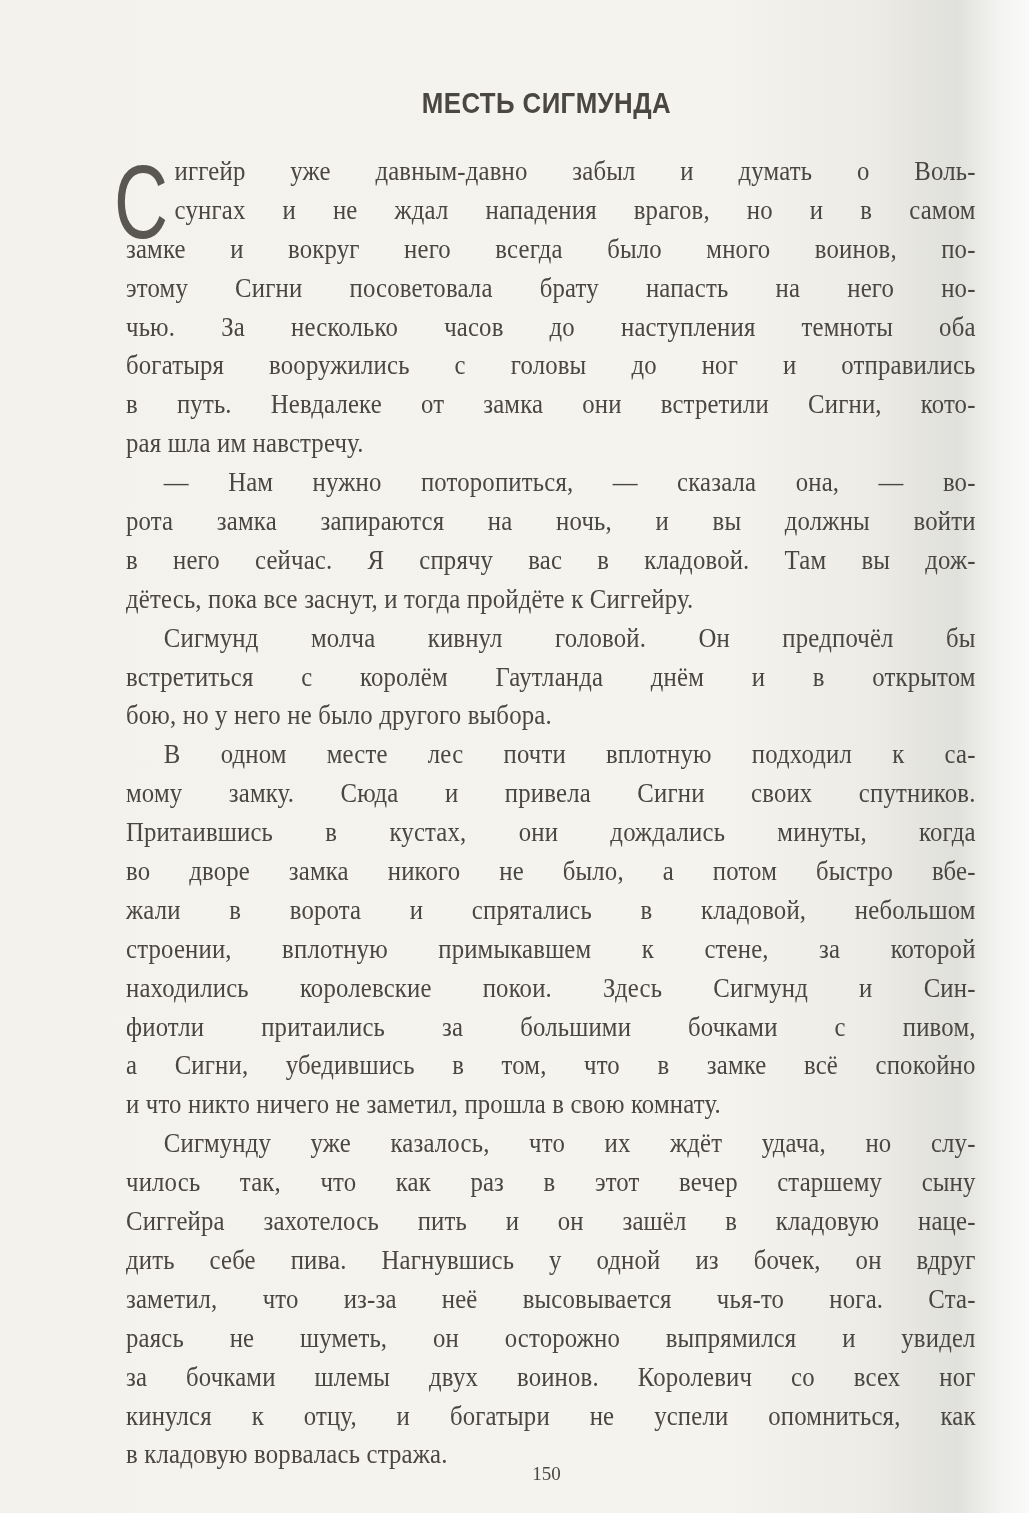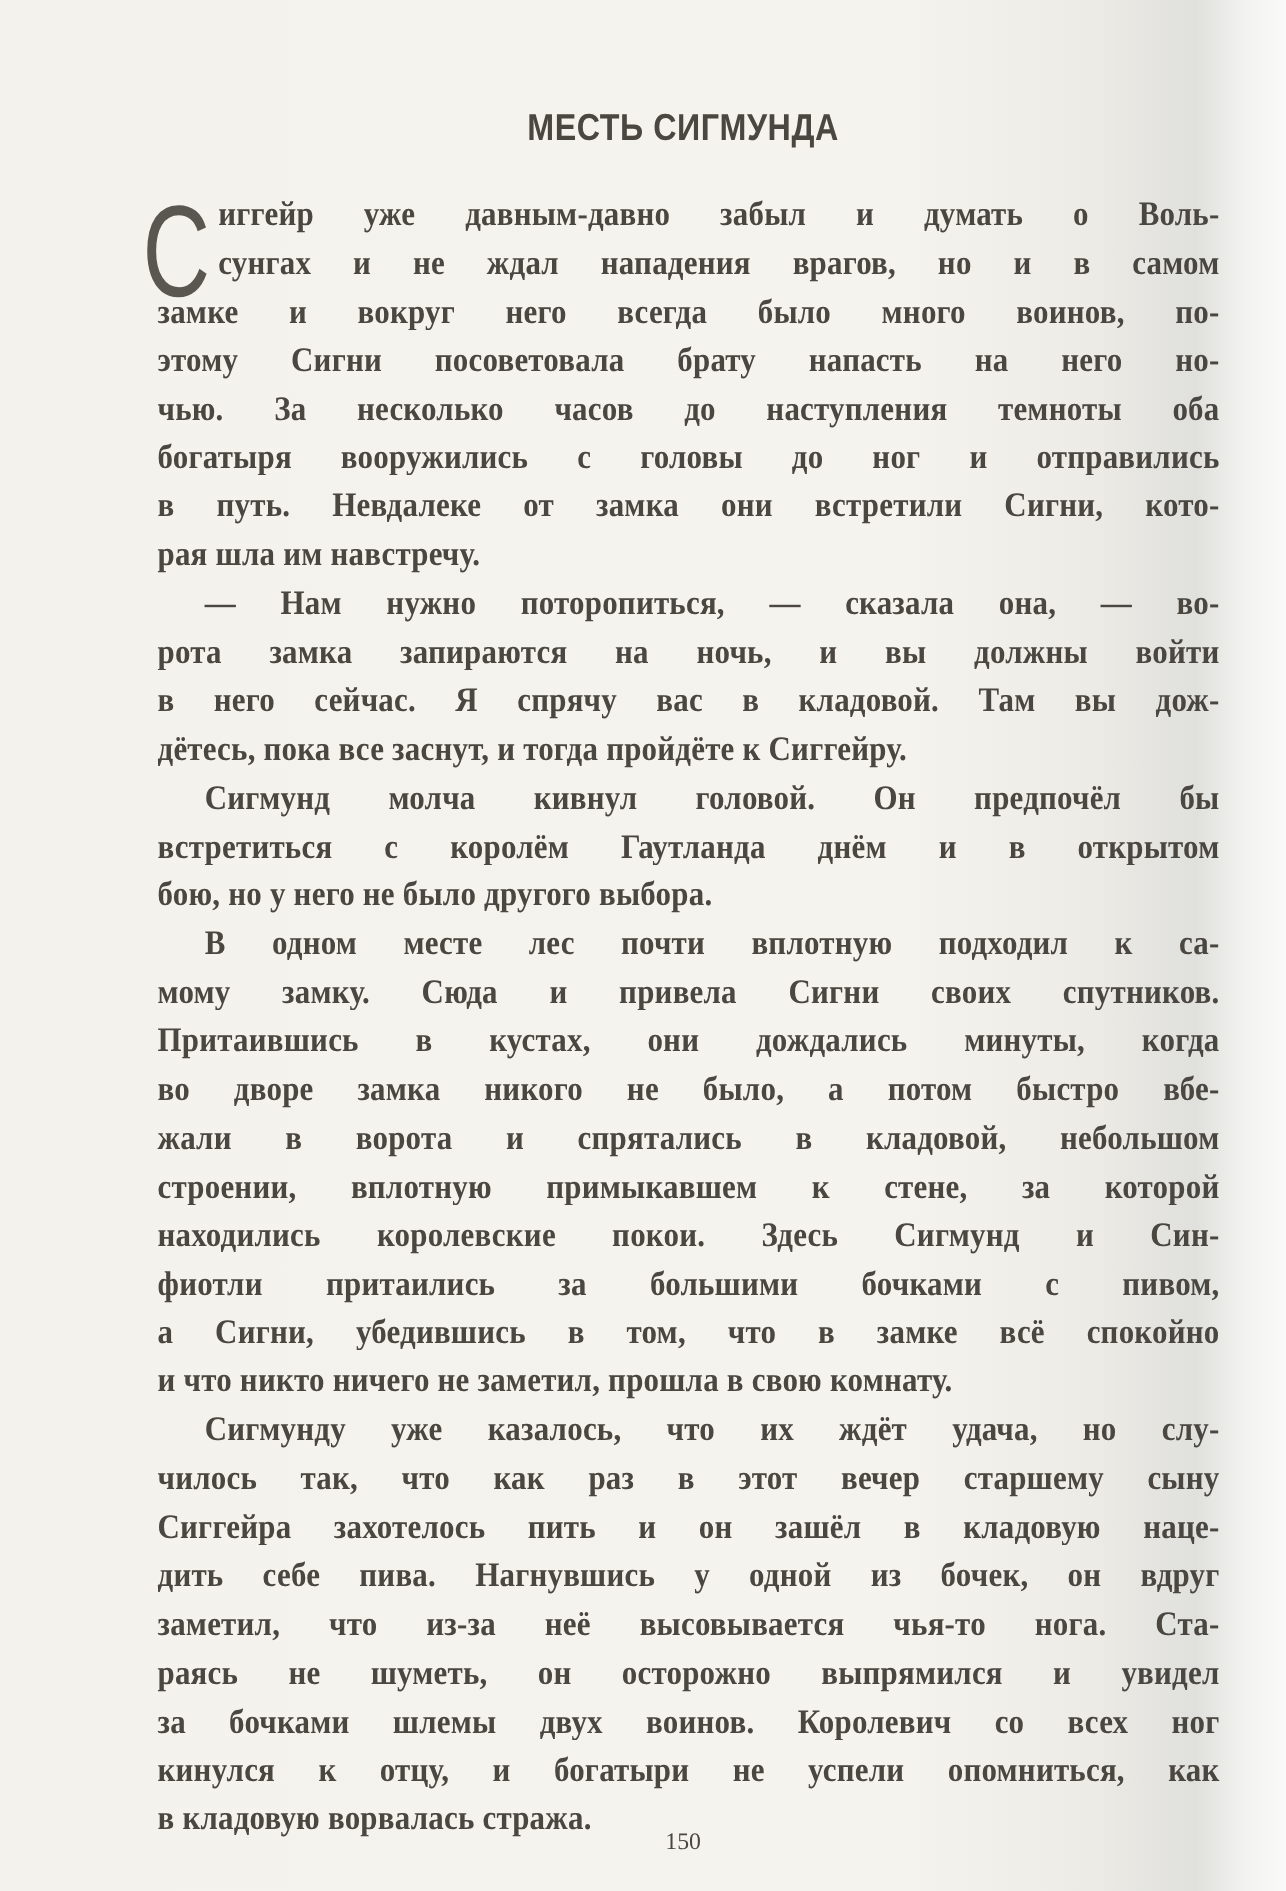--- a/index.html
+++ b/index.html
@@ -11,21 +11,21 @@
     color: #4a4640;
   }
   .page { position: absolute; left: 4px; top: 0; width: 1029px; height: 1513px; }
   .title {
     position: absolute; left: 0; width: 1085px; top: 86px; text-align: center;
     font-family: "Liberation Sans", "DejaVu Sans", sans-serif;
     font-weight: bold; font-size: 30px; letter-spacing: 0.5px;
     color: #4a4640;
     transform: scaleX(0.86); transform-origin: 542px 0;
   }
-  .body { position: absolute; left: 122px; top: 152px; width: 850px; font-weight: bold; }
+  .body { position: absolute; left: 122px; top: 152px; width: 850px; }
   .line {
     height: 38.9px; line-height: 38.9px; font-size: 27.5px;
     white-space: nowrap; text-align: justify; text-align-last: justify;
     letter-spacing: 0.2px;
     transform: scaleX(0.9); transform-origin: 0 0;
     width: 944px;
   }
   .line.last { text-align-last: left; }
   .line.indent { padding-left: 42px; box-sizing: border-box; }
   .line.dc { padding-left: 54px; box-sizing: border-box; }

